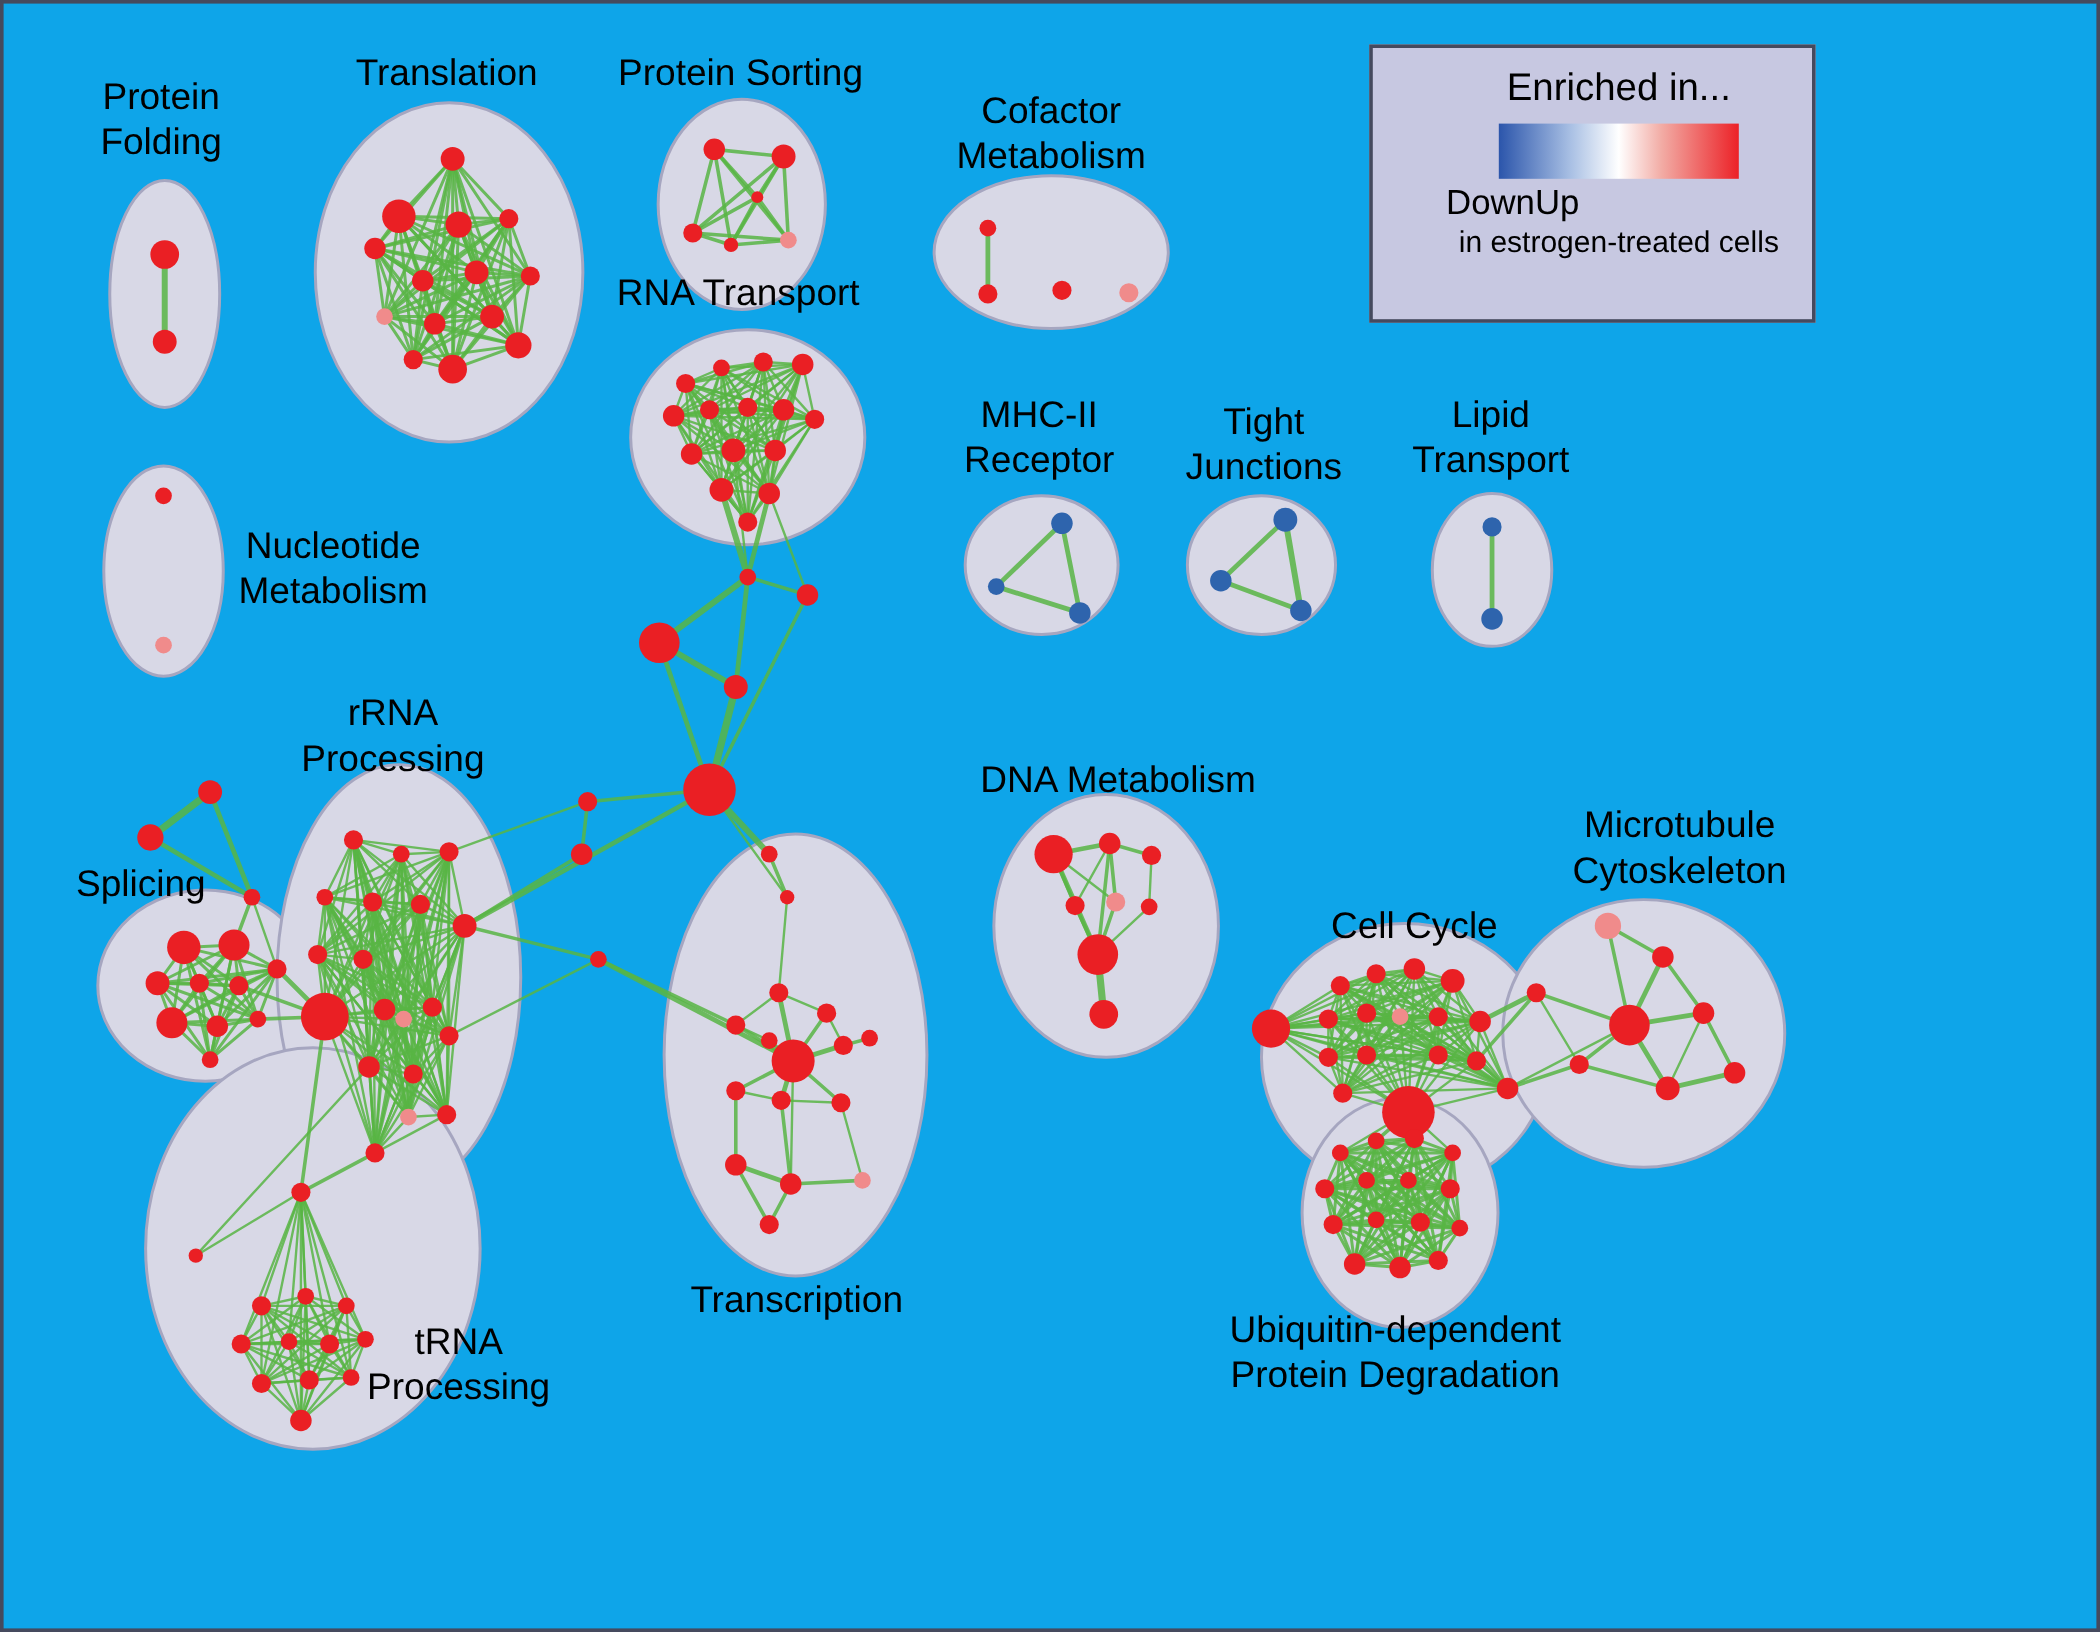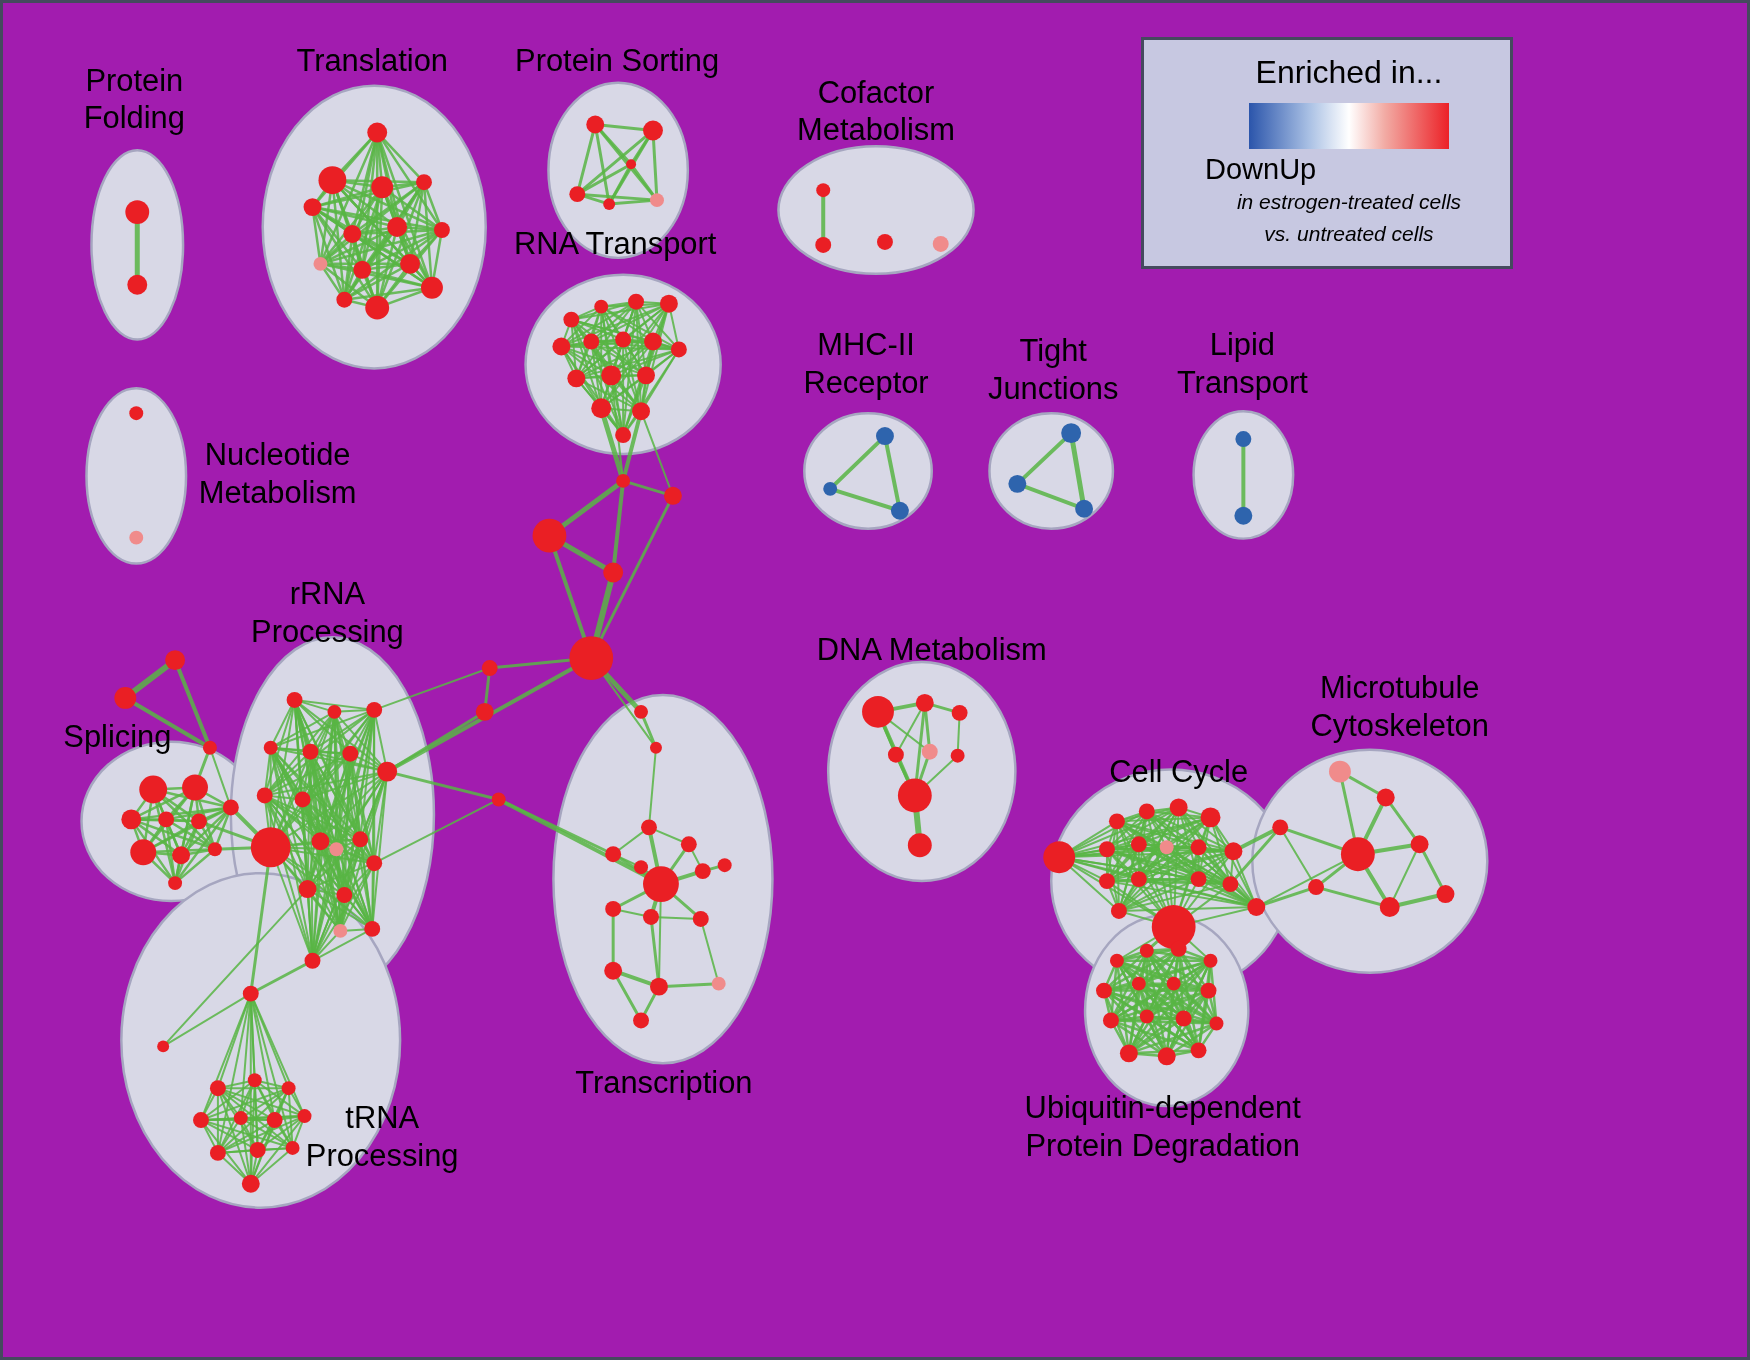--- a/index.html
+++ b/index.html
@@ -1,19 +1,19 @@
 <!DOCTYPE html>
 <html><head>
 <meta charset="utf-8">
 <style>
   html,body{margin:0;padding:0;background:#ffffff;}
   .figure{
     position:relative;
     width:1750px;height:1360px;
-    background:#a21caf;
+    background:#0ea5e9;
     border:3px solid #454a5e;
     box-sizing:border-box;
     font-family:"Liberation Sans",sans-serif;
     overflow:hidden;
   }
   .figure svg{position:absolute;left:0;top:0;width:100%;height:100%;}
   svg text{font-family:"Liberation Sans",sans-serif;}
   .legend{
     position:absolute;
     left:1138px;top:34px;
@@ -28,21 +28,21 @@
   .legend-bar{
     width:200px;height:46px;
     margin:12px auto 4px auto;
   }
   .legend-ends{
     width:288px;
     margin:0 auto;
     display:flex;justify-content:flex-start;
     font-size:29px;color:#000;
   }
-  .legend-sub{font-size:21px;color:#000;line-height:32px;font-style:italic;}
+  .legend-sub{font-size:25px;color:#000;line-height:32px;}
 </style>
 </head>
 <body>
 
 <div class="figure">
   <svg viewBox="0 0 1750 1360" xmlns="http://www.w3.org/2000/svg">
       <g>
         <ellipse cx="134" cy="243" rx="46" ry="95" fill="#d8d8e6" stroke="#a6a6c0" stroke-width="2.5"></ellipse>
         <ellipse cx="372" cy="225" rx="112" ry="142" fill="#d8d8e6" stroke="#a6a6c0" stroke-width="2.5"></ellipse>
         <ellipse cx="617" cy="168" rx="70" ry="88" fill="#d8d8e6" stroke="#a6a6c0" stroke-width="2.5"></ellipse>
@@ -1091,15 +1091,14 @@
     </svg>
 
   <div class="legend">
     <div class="legend-title">Enriched in...</div>
     <div class="legend-bar" style="background: linear-gradient(to right, rgb(43, 85, 171) 0%, rgb(169, 192, 228) 30%, rgb(255, 255, 255) 50%, rgb(242, 171, 164) 68%, rgb(236, 33, 39) 100%);"></div>
     <div class="legend-ends">
       <span>Down</span>
       <span>Up</span>
     </div>
     <div class="legend-sub">in estrogen-treated cells</div>
-    <div class="legend-sub">vs. untreated cells</div>
   </div>
 </div>
 
 </body></html>

